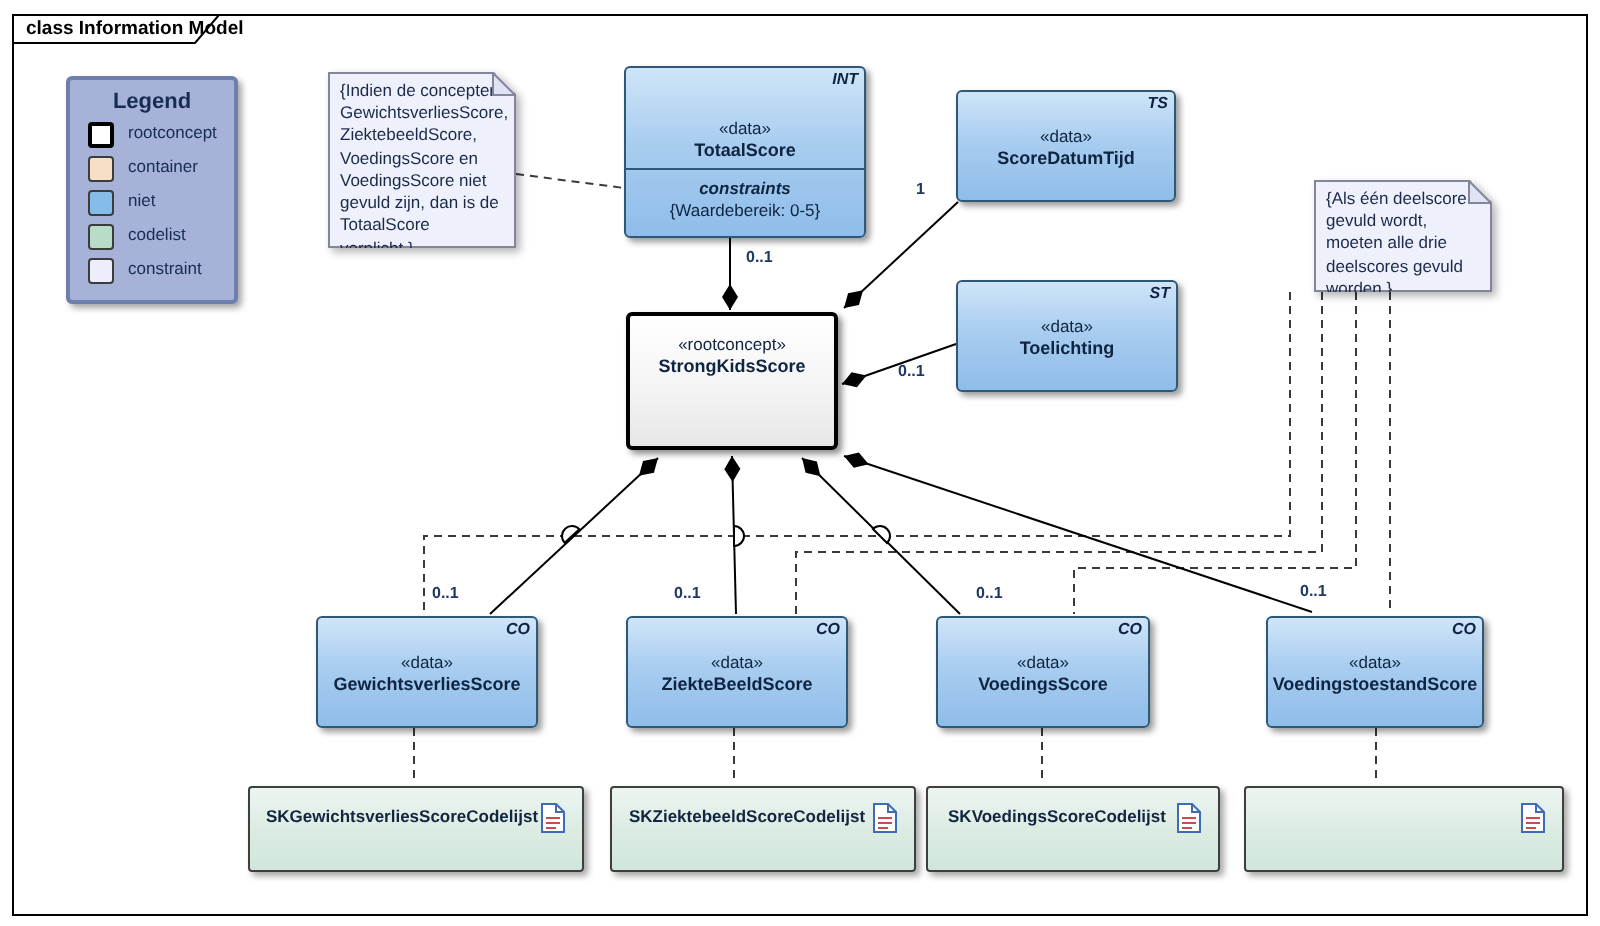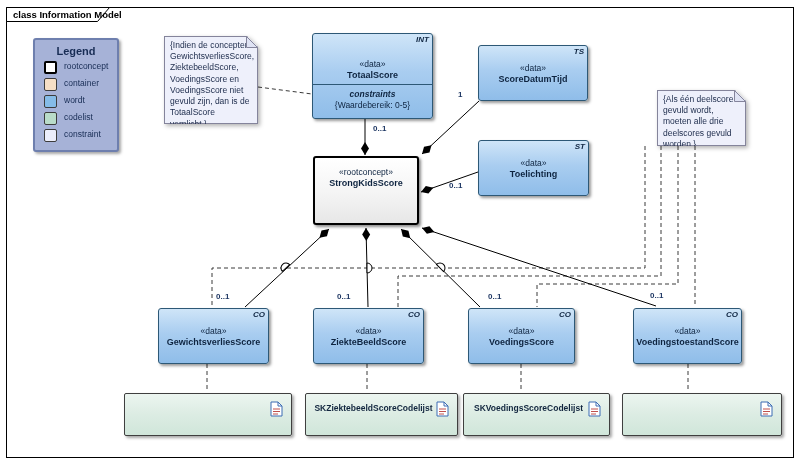--- a/index.html
+++ b/index.html
@@ -111,21 +111,21 @@
     <div class="lrow">
       <span class="sw sw-root" style="background-color: rgb(255, 255, 255);"></span>
       <span class="llabel">rootconcept</span>
     </div>
     <div class="lrow">
       <span class="sw" style="background-color: rgb(246, 223, 198);"></span>
       <span class="llabel">container</span>
     </div>
     <div class="lrow">
       <span class="sw" style="background-color: rgb(133, 188, 232);"></span>
-      <span class="llabel">wordt</span>
+      <span class="llabel">niet</span>
     </div>
     <div class="lrow">
       <span class="sw" style="background-color: rgb(185, 220, 201);"></span>
       <span class="llabel">codelist</span>
     </div>
     <div class="lrow">
       <span class="sw" style="background-color: rgb(236, 238, 251);"></span>
       <span class="llabel">constraint</span>
     </div>
   </div>
@@ -192,20 +192,21 @@
     <div class="stereo">«data»</div>
     <div class="nname">VoedingsScore</div>
   </div>
   <div class="node simple" style="left:633px;top:308px;width:109px;height:56px;">
     <span class="dtype">CO</span>
     <div class="stereo">«data»</div>
     <div class="nname">VoedingstoestandScore</div>
   </div>
 
   <div class="codelist" style="left:124px;top:393px;width:168px;height:43px;">
+    <span class="cl-label">SKGewichtsverliesScoreCodelijst</span>
     <svg class="doc-icon" width="13" height="16" viewBox="0 0 13 16">
       <path d="M1,1 h7 l4,4 v10 h-11 z" fill="#fff" stroke="#3d6cb4" stroke-width="1"></path>
       <path d="M8,1 v4 h4" fill="none" stroke="#3d6cb4" stroke-width="1"></path>
       <path d="M3,8 h7 M3,10.5 h7 M3,13 h5" stroke="#c0504d" stroke-width="1"></path>
     </svg>
   </div>
   <div class="codelist" style="left:305px;top:393px;width:153px;height:43px;">
     <span class="cl-label">SKZiektebeeldScoreCodelijst</span>
     <svg class="doc-icon" width="13" height="16" viewBox="0 0 13 16">
       <path d="M1,1 h7 l4,4 v10 h-11 z" fill="#fff" stroke="#3d6cb4" stroke-width="1"></path>

